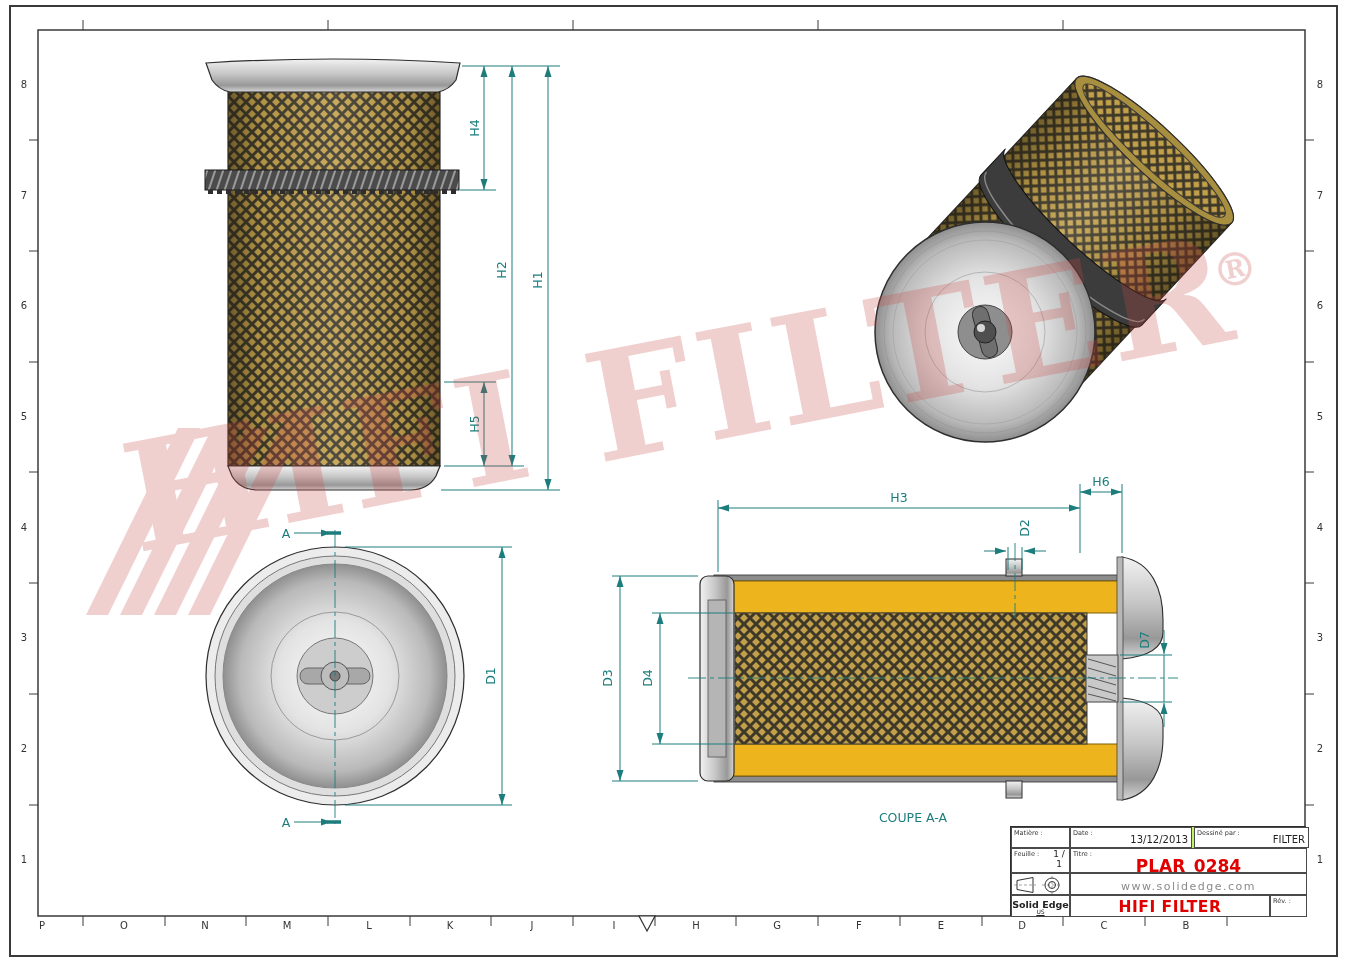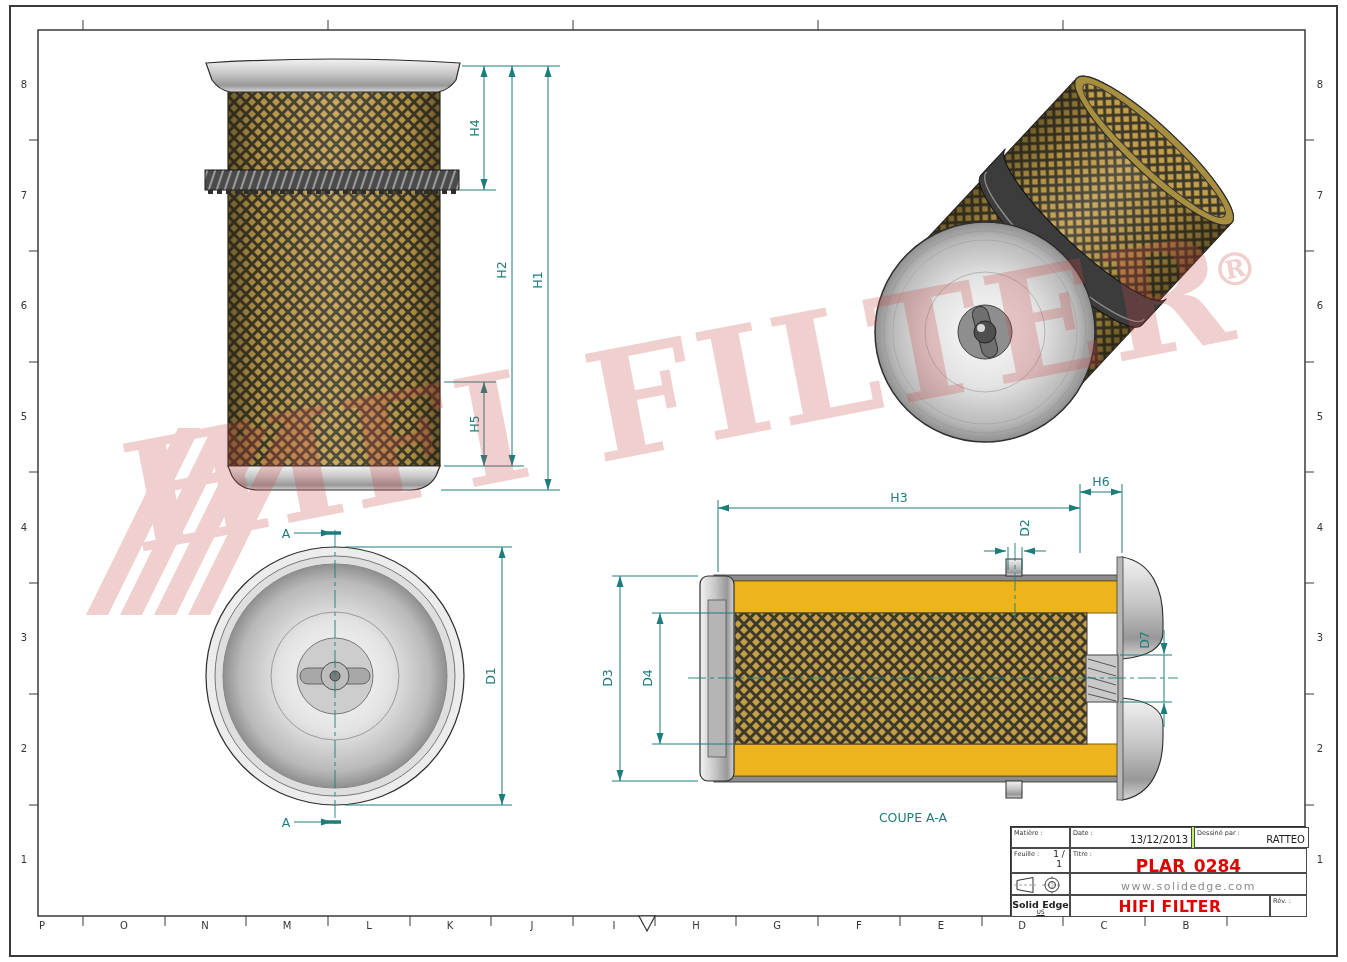--- a/index.html
+++ b/index.html
@@ -313,21 +313,21 @@
 <div class="tb">
   <div class="cell c1r1">
     <span class="lbl">Matière :</span>
   </div>
   <div class="cell c2r1">
     <span class="lbl">Date :</span>
     <span class="val-br">13/12/2013</span>
   </div>
   <div class="cell c3r1">
     <span class="lbl">Dessiné par :</span>
-    <span class="val-br">RATTEO</span>
+    <span class="val-br">FILTER</span>
   </div>
   <div class="cell c1r2">
     <span class="lbl">Feuille :</span>
     <span class="val-c">1 / 1</span>
   </div>
   <div class="cell c2r2">
     <span class="lbl">Titre :</span>
     <span class="pn">PLAR_0284</span>
   </div>
   <div class="cell c1r3">

